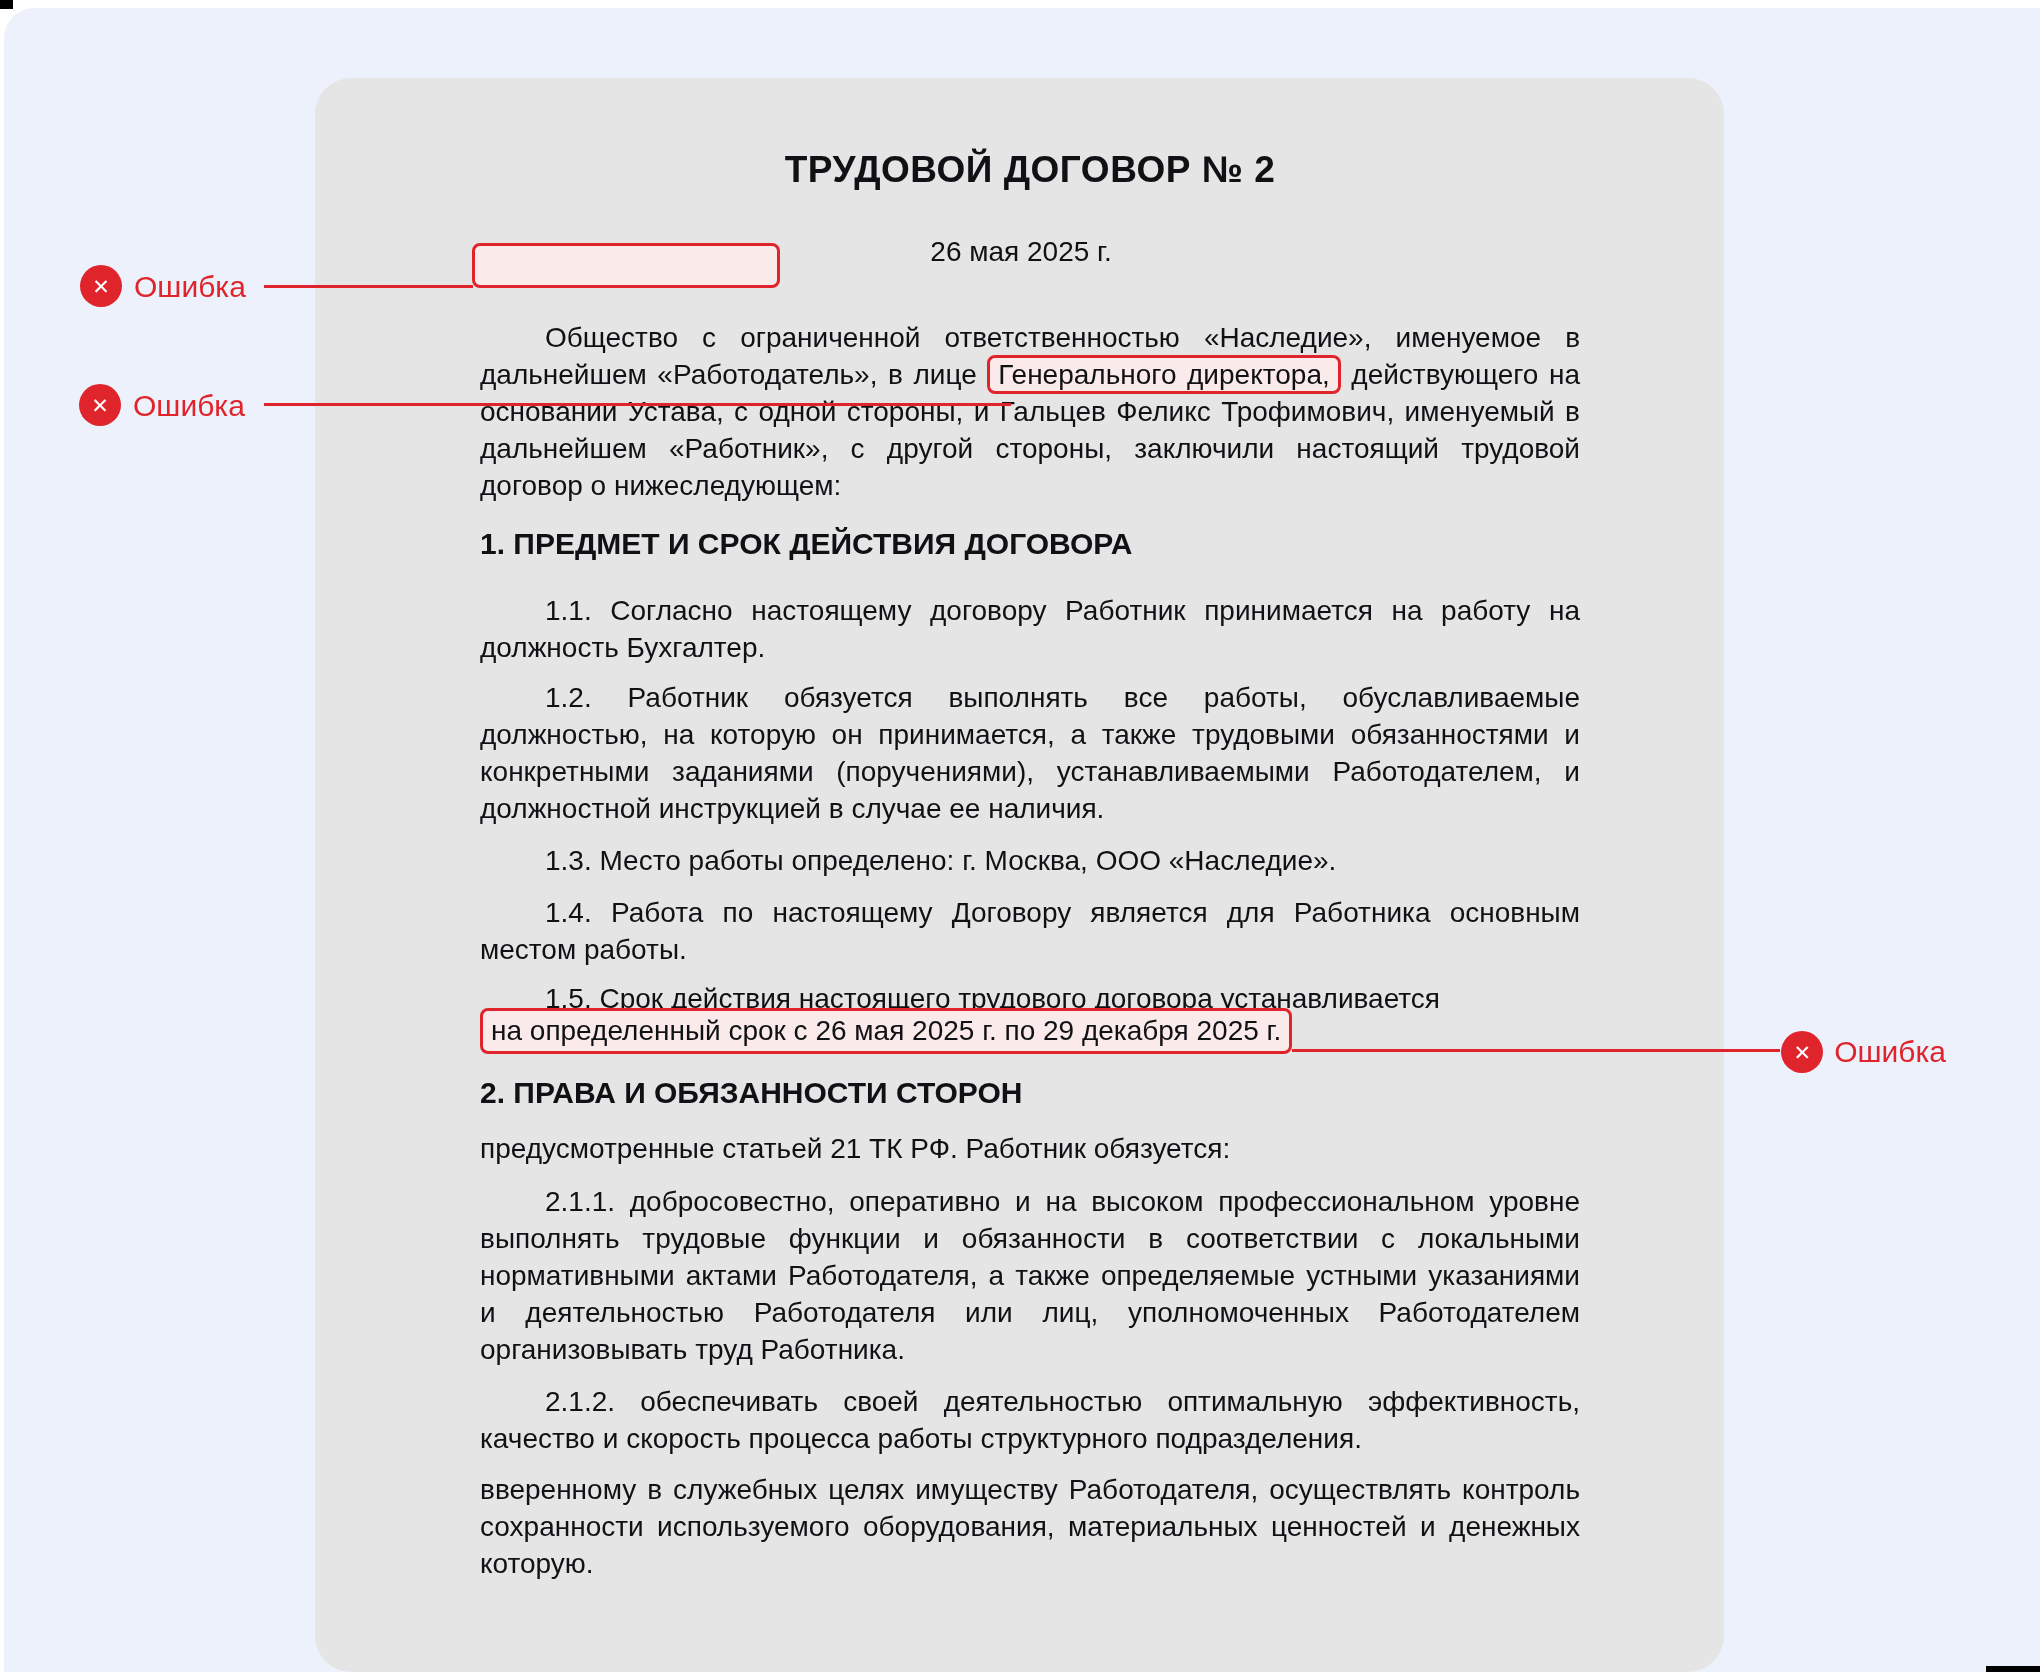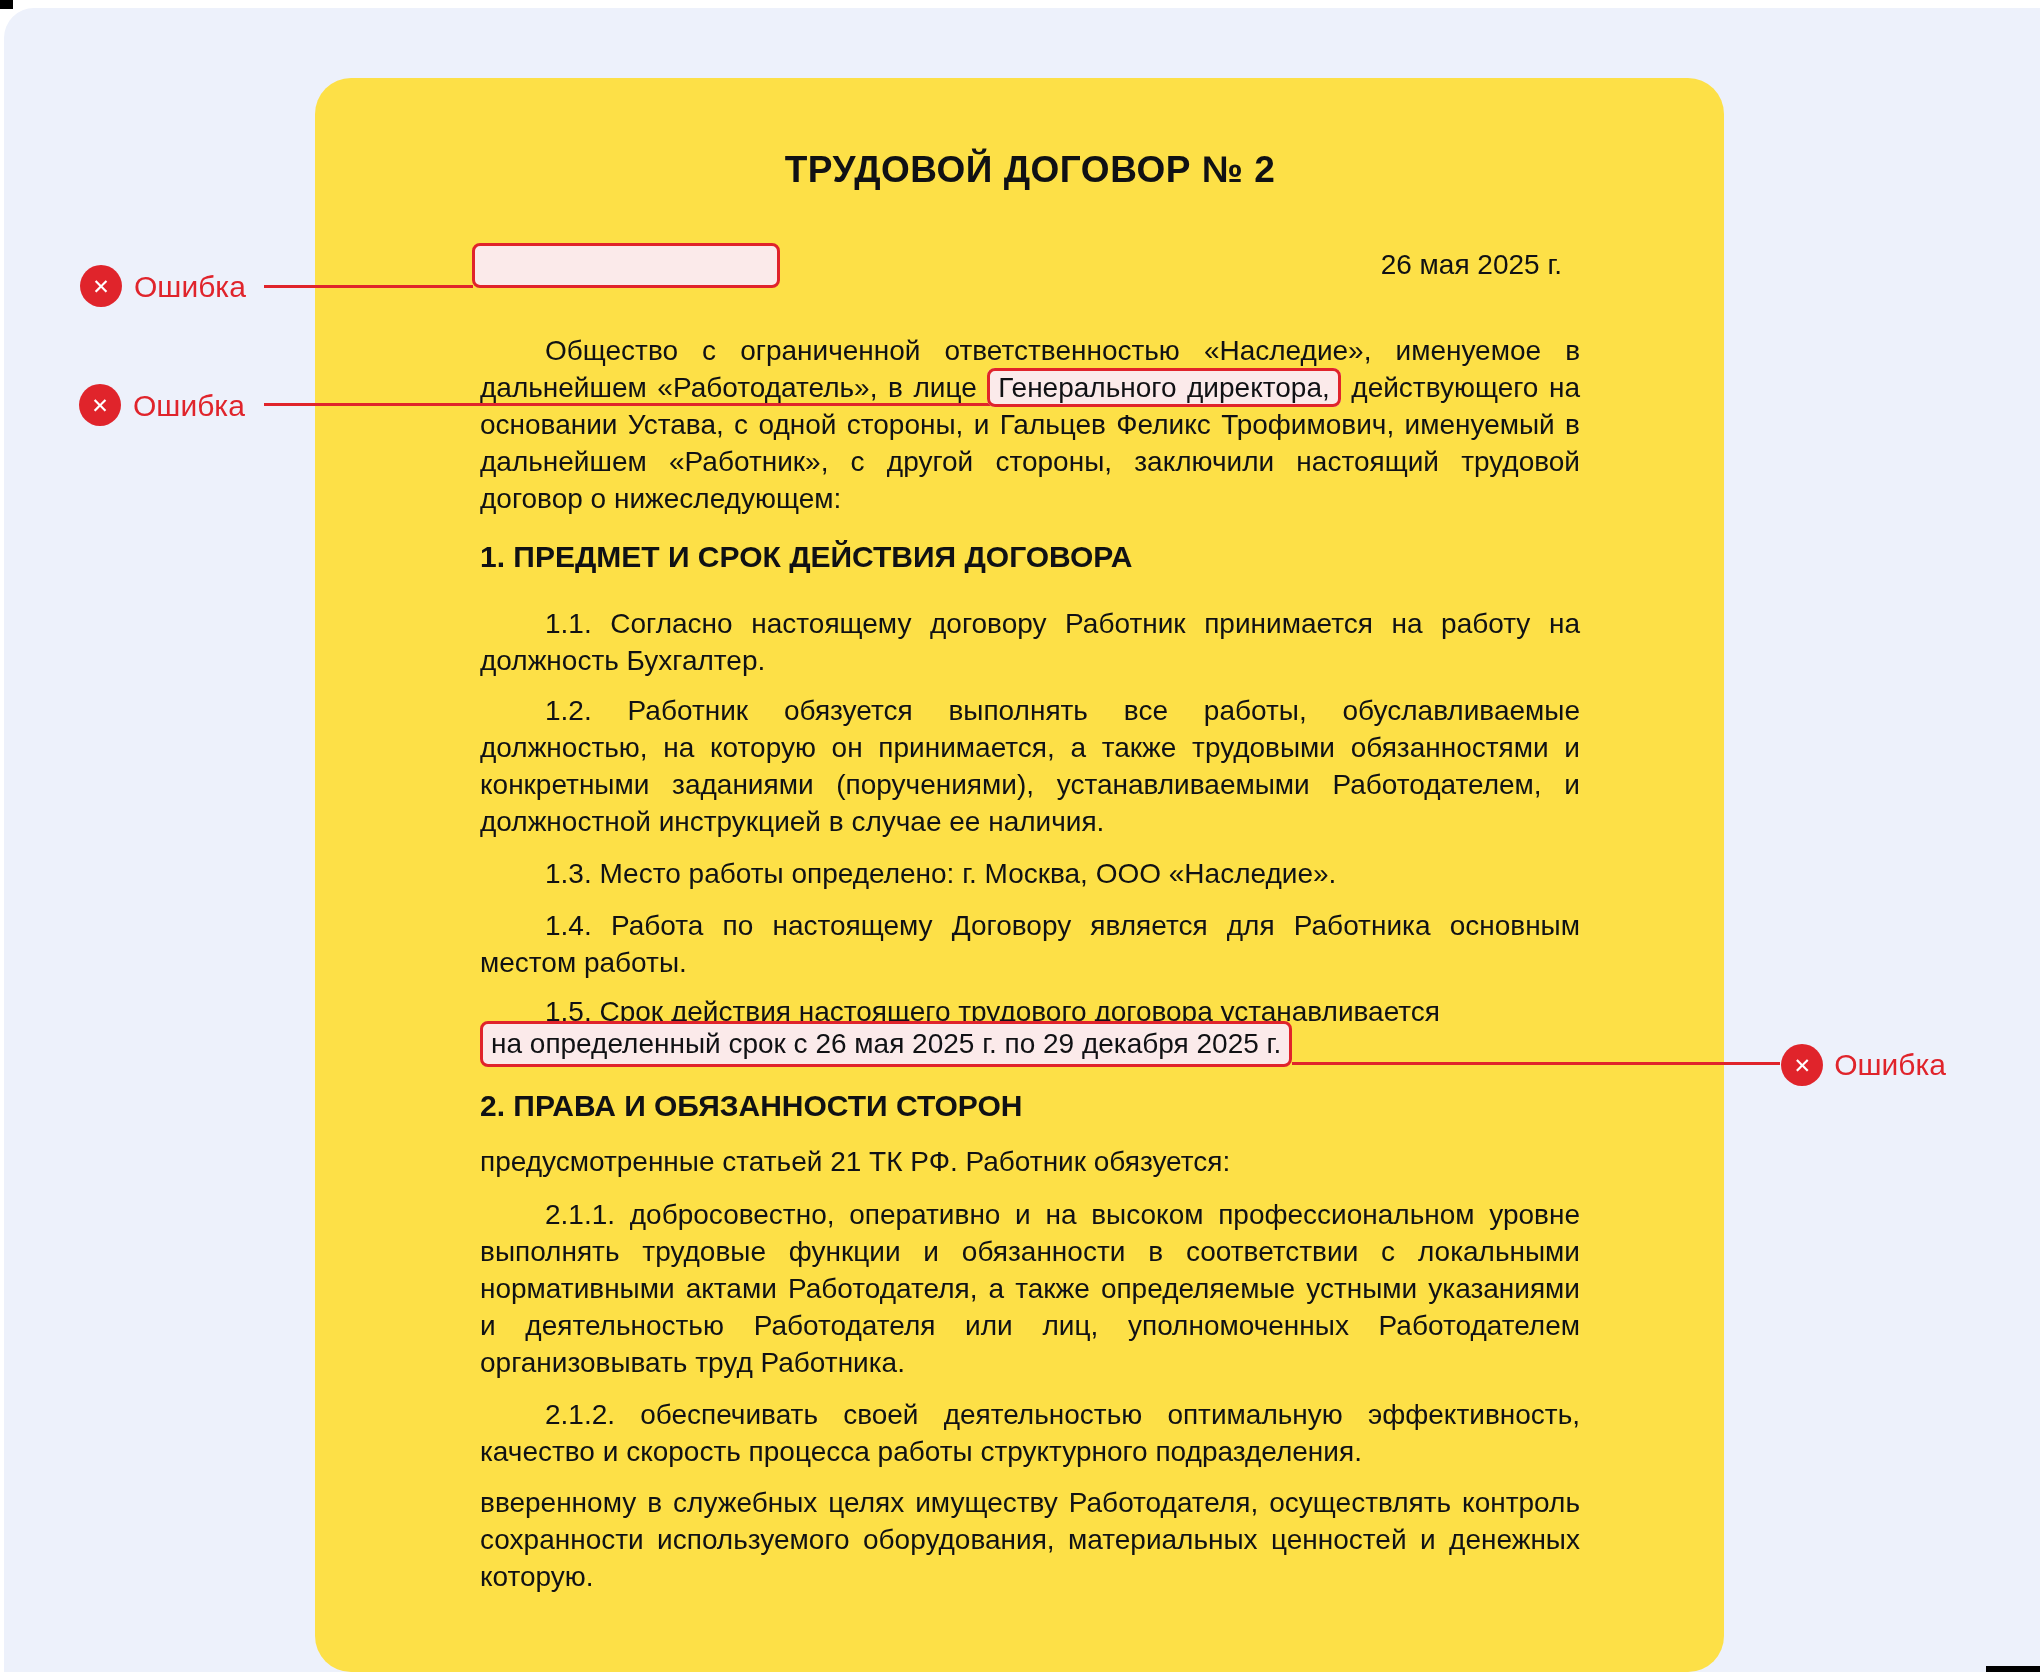--- a/index.html
+++ b/index.html
@@ -13,26 +13,26 @@
   body{
     position:relative;overflow:hidden;background:#ffffff;
     font-family:"Liberation Sans","DejaVu Sans",sans-serif;color:var(--ink);
   }
   .bg-panel{position:absolute;left:4px;top:8px;right:0;bottom:0;background:var(--bg);border-top-left-radius:30px;}
   .corner-tl{position:absolute;left:0;top:0;width:13px;height:9px;background:#000;}
   .corner-br{position:absolute;left:1986px;top:1666px;width:54px;height:6px;background:#000;}
 
   .card{
     position:absolute;left:315px;top:78px;width:1409px;height:1594px;
-    background:#fde047;border-radius:36px;
+    background:#e5e5e5;border-radius:36px;
   }
   .card-inner{padding:0 144px 0 165px;}
 
   .doc-title{margin-top:70px;text-align:center;font-size:37px;font-weight:700;line-height:44px;letter-spacing:.5px;}
-  .doc-date{margin-top:54px;margin-right:18px;text-align:right;font-size:28px;line-height:37px;}
+  .doc-date{margin-top:41px;margin-right:18px;text-align:center;font-size:28px;line-height:37px;}
 
   #doc-body{font-size:28px;line-height:37px;}
   .line{height:37px;}
   .line.j{text-align:justify;text-align-last:justify;}
   .line.ind{text-indent:65px;}
   .doc-heading{text-align:left;font-weight:700;font-size:30px;line-height:37px;}
 
   
   #doc-body > :nth-child(1){margin-top:49px;}
   #doc-body > :nth-child(2){margin-top:21px;}

